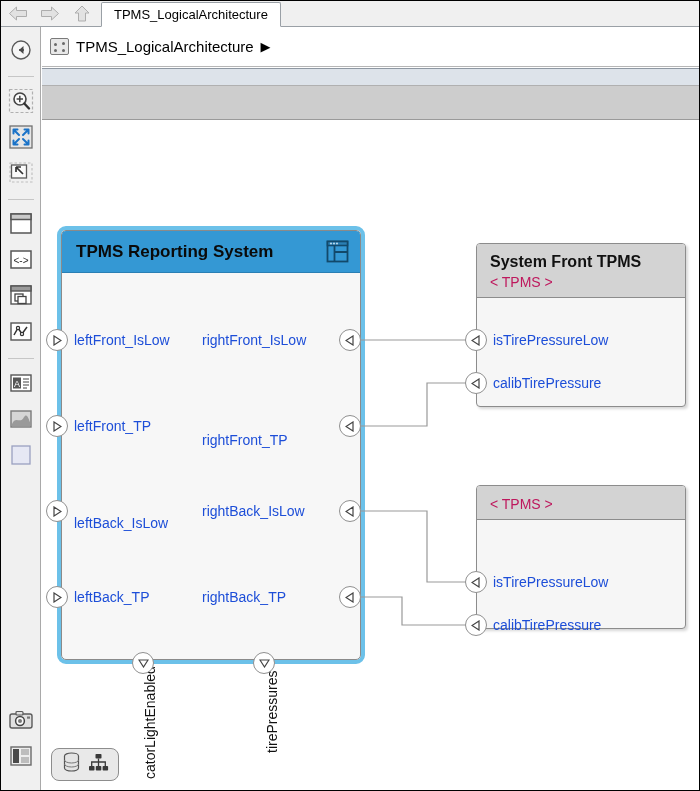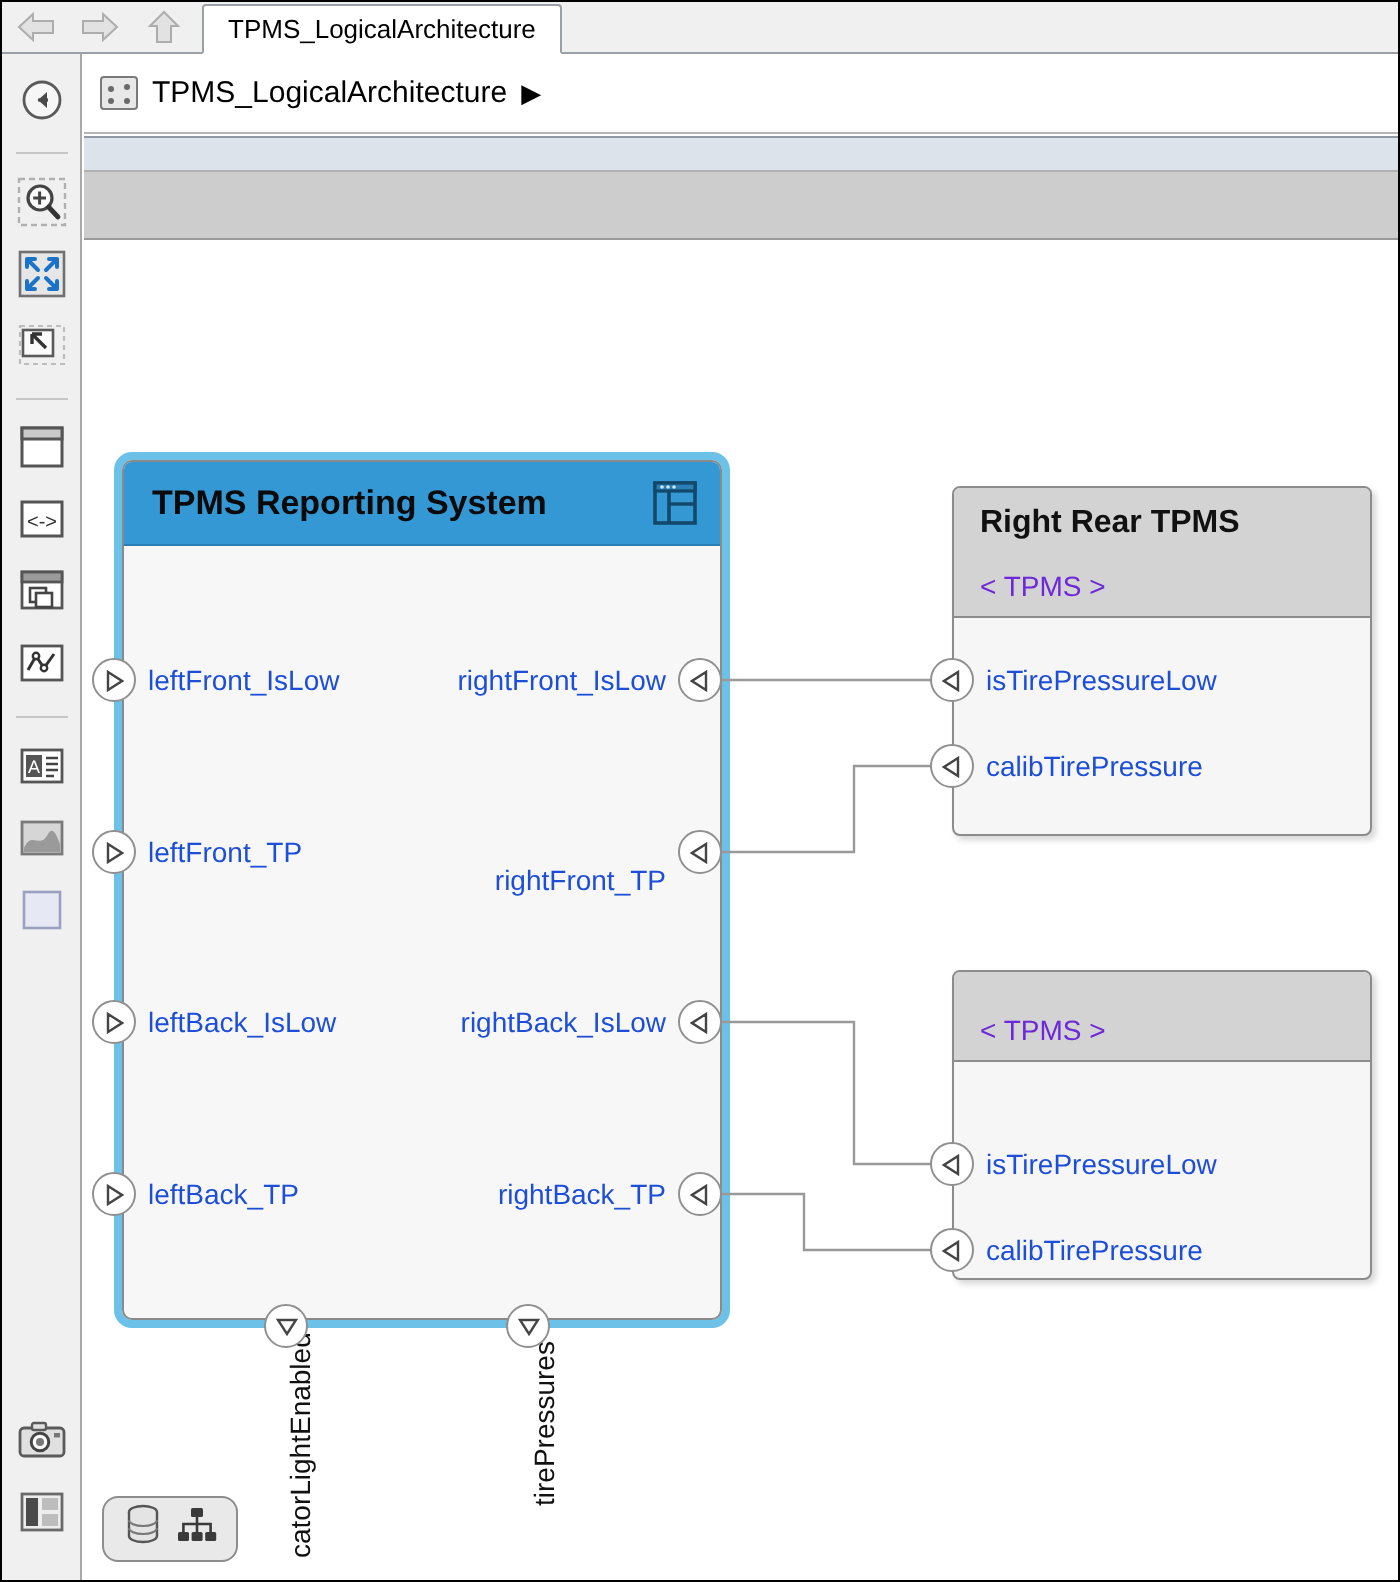--- a/index.html
+++ b/index.html
@@ -116,33 +116,33 @@
     background: #f6f6f6;
     border: 1px solid #8c8c8c;
     border-radius: 4px;
     box-shadow: 2px 2px 3px rgba(0,0,0,0.16);
   }
   .tpms-hdr {
     background: #d3d3d3; border-bottom: 1px solid #8c8c8c;
     padding: 8px 0 6px 13px; border-radius: 3px 3px 0 0;
   }
   .tpms-name { font-size: 16px; font-weight: bold; color: #111; line-height: 1.25; }
-  .tpms-stereo { font-size: 14px; color: #6d28d9; line-height: 1.3; margin-top: 12px; }
+  .tpms-stereo { font-size: 14px; color: #be185d; line-height: 1.3; margin-top: 1px; }
   .tpms-body { height: 108px; position: relative; }
 
   
   .port {
     position: absolute; width: 22px; height: 22px; border-radius: 50%;
     background: #ffffff; border: 1px solid #909090;
     display: flex; align-items: center; justify-content: center;
     z-index: 5;
   }
   .port svg { display: block; }
   .plabel { position: absolute; font-size: 14px; color: #1d4ed8; white-space: nowrap; z-index: 4; }
-  .plabel.right { text-align: right; }
+  .plabel.right { text-align: left; }
   .vlabel {
     position: absolute; font-size: 14px; color: #111; white-space: nowrap;
     transform-origin: 0 0; transform: rotate(-90deg); z-index: 4;
   }
 
   .wire { position: absolute; left: 0; top: 0; width: 659px; height: 670px; pointer-events: none; z-index: 1; }
 
   
   .badge {
     position: absolute; left: 9px; top: 627px;
@@ -357,21 +357,21 @@
           <path d="M2 1 L9 5.5 L2 10 Z" fill="none" stroke="#444" stroke-width="1.2"></path>
         </svg>
     </div>
     <div class="plabel" style="left:32px; top:297px;">leftFront_TP</div>
 
     <div class="port" style="left:4px; top:379px;">
       <svg width="10" height="11" viewBox="0 0 10 11">
           <path d="M2 1 L9 5.5 L2 10 Z" fill="none" stroke="#444" stroke-width="1.2"></path>
         </svg>
     </div>
-    <div class="plabel" style="left:32px; top:382px;">leftBack_IsLow</div>
+    <div class="plabel" style="left:32px; top:394px;">leftBack_IsLow</div>
 
     <div class="port" style="left:4px; top:465px;">
       <svg width="10" height="11" viewBox="0 0 10 11">
           <path d="M2 1 L9 5.5 L2 10 Z" fill="none" stroke="#444" stroke-width="1.2"></path>
         </svg>
     </div>
     <div class="plabel" style="left:32px; top:468px;text-align:center;">leftBack_TP</div>
 
     <div class="port" style="left:297px; top:208px;">
       <svg width="10" height="11" viewBox="0 0 10 11">
@@ -410,21 +410,21 @@
 
     <div class="port" style="left:211px; top:531px;">
       <svg width="11" height="10" viewBox="0 0 11 10">
           <path d="M1 2 L10 2 L5.5 9 Z" fill="none" stroke="#444" stroke-width="1.2"></path>
         </svg>
     </div>
     <div class="vlabel" style="left:222px; top:632px;">tirePressures</div>
 
     <div class="tpms" style="left:434px; top:122px;">
       <div class="tpms-hdr">
-        <div class="tpms-name">Right Rear TPMS</div>
+        <div class="tpms-name">System Front TPMS</div>
         <div class="tpms-stereo">&lt; TPMS &gt;</div>
       </div>
       <div class="tpms-body"></div>
     </div>
     <div class="port" style="left:423px; top:208px;">
       <svg width="10" height="11" viewBox="0 0 10 11">
           <path d="M8 1 L1 5.5 L8 10 Z" fill="none" stroke="#444" stroke-width="1.2"></path>
         </svg>
     </div>
     <div class="plabel" style="left:451px; top:211px;">isTirePressureLow</div>

